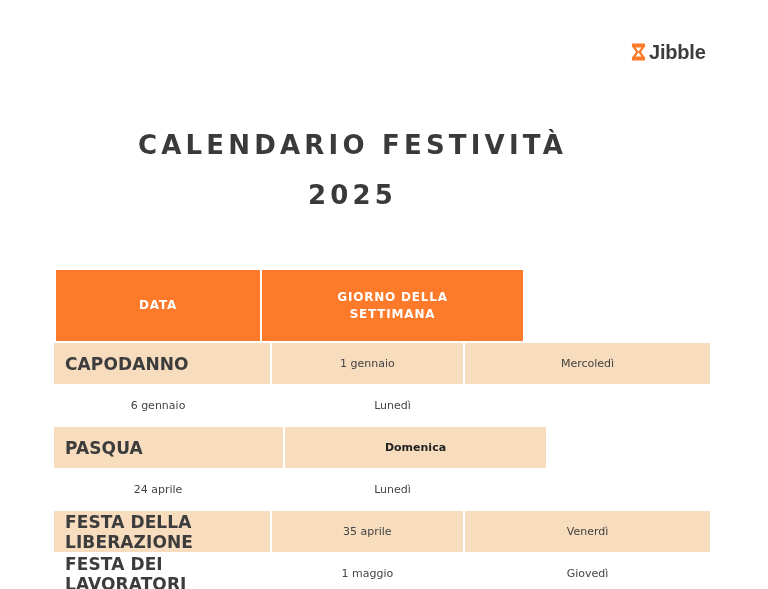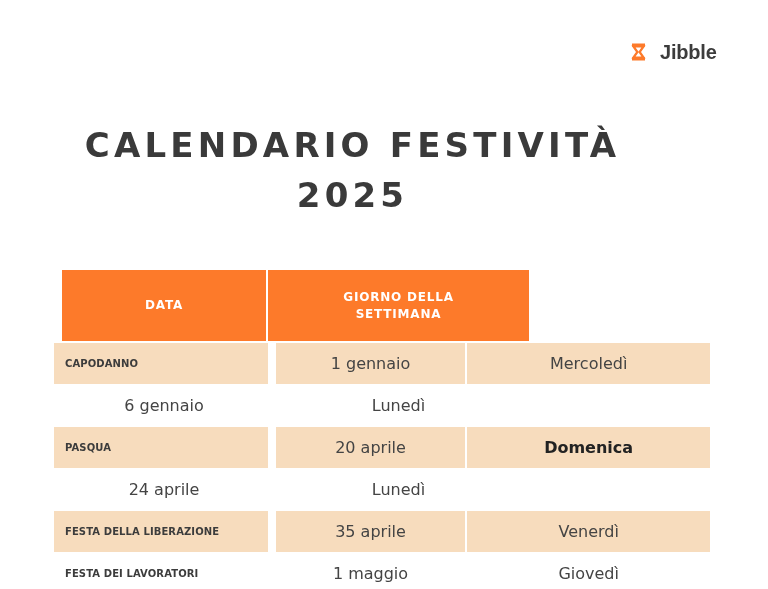--- a/index.html
+++ b/index.html
@@ -6,76 +6,76 @@
     html, body {
       width: 768px; height: 589px; overflow: hidden;
       background: #ffffff;
       font-family: "DejaVu Sans", "Liberation Sans", sans-serif;
       color: #3a3a3a;
     }
     .page { position: relative; width: 768px; height: 589px; }
 
     .logo {
       position: absolute; left: 631px; top: 42px;
-      display: flex; align-items: center; gap: 14px;
+      display: flex; align-items: center; gap: 3px;
     }
     .logo-mark { width: 15px; height: 18px; display: block; }
     .logo-text {
       font-family: "Liberation Sans", sans-serif;
       font-weight: 700; font-size: 20px; letter-spacing: -0.2px;
       color: #3c3c3c; line-height: 20px;
     }
 
     .title {
       position: absolute; left: 0; top: 120px; width: 705px;
       text-align: center;
       font-family: "DejaVu Sans", sans-serif;
       font-weight: 700;
-      font-size: 34px;
+      font-size: 26px;
       letter-spacing: 4.2px;
       line-height: 50px;
       color: #3a3a3a;
     }
 
     .table {
       position: absolute; left: 54px; top: 270px; width: 656px;
     }
     .row { display: flex; width: 656px; }
     .cell {
       display: flex; align-items: center;
       font-size: 11px;
       color: #3e3e3e;
     }
     .c1 { width: 229px; }
-    .c2 { width: 204px; margin-left: 8px; justify-content: center; }
+    .c2 { width: 204px; margin-left: 2px; justify-content: center; }
     .c3 { width: 261px; margin-left: 2px; justify-content: center; text-align: center; }
 
     .header { height: 71px; margin-bottom: 2px; }
     .header .cell {
       background: #fd7a2a;
       color: #ffffff;
       font-weight: 700;
       font-size: 12px;
       letter-spacing: 0.8px;
       justify-content: center;
       text-align: center;
       line-height: 17px;
     }
     .header .c3 { padding-top: 0px; }
 
     .data-row { height: 41px; margin-bottom: 1px; }
     .data-row.shaded .cell { background: #f7dcbd; }
     .data-row .c1 {
       padding-left: 11px;
       font-weight: 700;
-      font-size: 10px;
+      font-size: 17px;
       letter-spacing: 0.1px;
       color: #3c3c3c;
     }
-    .data-row .c2, .data-row .c3 { font-size: 16px; color: #444; }
+    .data-row .c2, .data-row .c3 { font-size: 11px; color: #444; }
     .bold { font-weight: 700 !important; color: #222 !important; }
   </style>
 </head>
 <body>
 
 <div class="page">
 
   <div class="logo">
     <svg class="logo-mark" viewBox="0 0 15 18">
       <rect x="1" y="0.5" width="13" height="3" fill="#fd7a2a"></rect>
@@ -104,21 +104,20 @@
       <div class="cell c3">Mercoledì</div>
     </div>
 
     <div class="row data-row">
       <div class="cell c2">6 gennaio</div>
       <div class="cell c3">Lunedì</div>
     </div>
 
     <div class="row data-row shaded">
       <div class="cell c1">PASQUA</div>
-      <div class="cell c2">20 aprile</div>
       <div class="cell c3 bold">Domenica</div>
     </div>
 
     <div class="row data-row">
       <div class="cell c2">24 aprile</div>
       <div class="cell c3">Lunedì</div>
     </div>
 
     <div class="row data-row shaded">
       <div class="cell c1">FESTA DELLA LIBERAZIONE</div>

